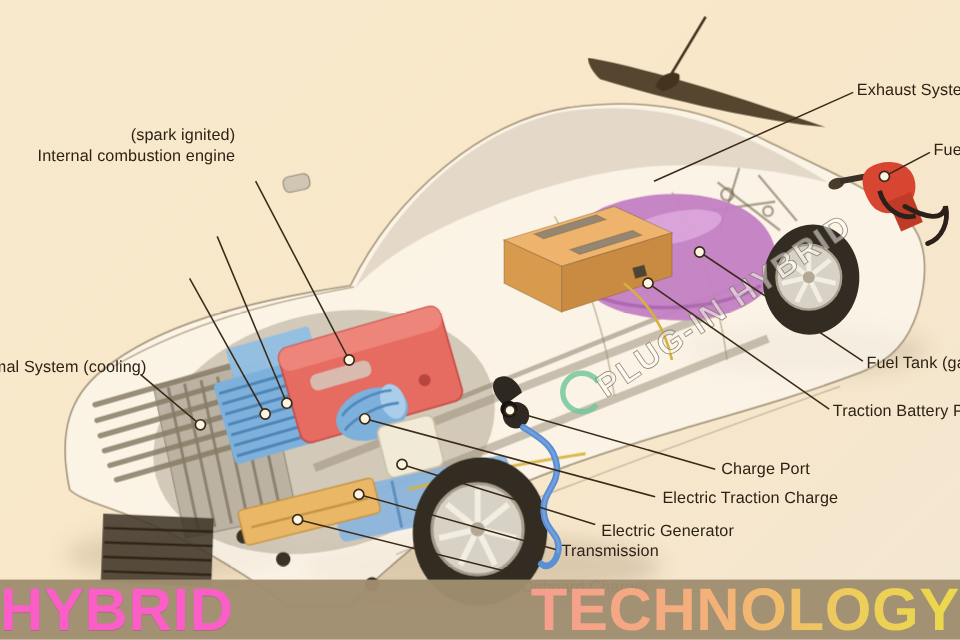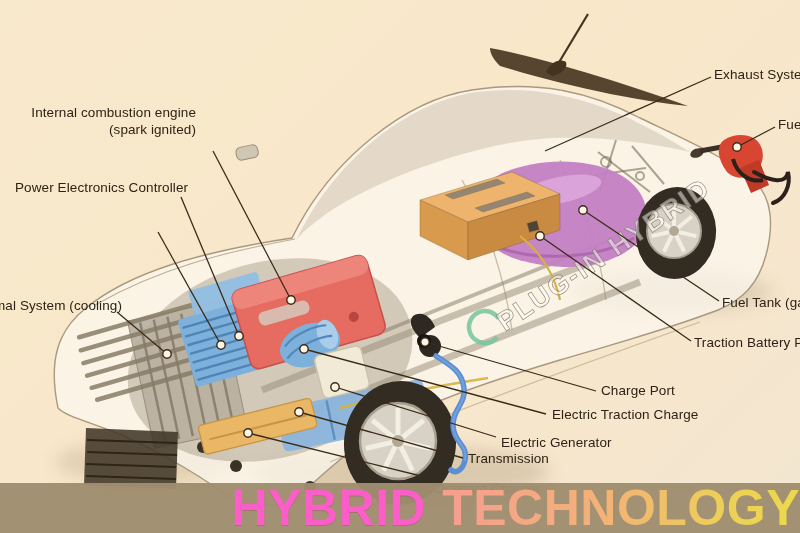--- a/index.html
+++ b/index.html
@@ -10,21 +10,21 @@
   }
   .stage svg{position:absolute;left:0;top:0;z-index:1;}
   .lbl{
     position:absolute;z-index:5;font-size:13.5px;line-height:17px;
     color:#2d2215;white-space:nowrap;letter-spacing:.1px;
   }
   .lbl.two{text-align:right;}
   .band{
     position:absolute;left:0;right:0;top:483px;height:50px;z-index:20;
     background:rgba(160,141,111,.97);
-    display:flex;justify-content:flex-end;align-items:flex-start;gap:16px;
+    display:flex;justify-content:space-between;align-items:flex-start;gap:16px;
   }
   .band span{
     font-weight:800;font-size:50px;line-height:50px;letter-spacing:.5px;
     font-family:"Liberation Sans","DejaVu Sans",sans-serif;
   }
   .word-hybrid{color:#fb5ec7;text-shadow:0 1px 0 rgba(150,30,110,.25);}
   .word-engine{color:#f79d96;text-shadow:0 1px 0 rgba(160,70,60,.2);}
   .word-technology{
     background:linear-gradient(90deg,#f79d90 0%,#f3b277 45%,#eccf58 78%,#ecd94b 100%);
     -webkit-background-clip:text;background-clip:text;color:transparent;
@@ -266,24 +266,23 @@
       <circle cx="540" cy="236" r="4.2"></circle>
         <circle cx="425" cy="342" r="4.2"></circle>
       <circle cx="304" cy="349" r="4.2"></circle>
         <circle cx="335" cy="387" r="4.2"></circle>
       <circle cx="299" cy="412" r="4.2"></circle>
         <circle cx="248" cy="433" r="4.2"></circle>
     </g>
   </svg>
 
   <div class="lbl two" style="right:604px;top:104px">
+    <div>(spark ignited)</div>
     <div>Internal combustion engine</div>
-    <div>(spark ignited)</div>
   </div>
-  <div class="lbl" style="left:15px;top:179px">Power Electronics Controller</div>
   <div class="lbl" style="left:-6px;top:297px">mal System (cooling)</div>
   <div class="lbl" style="left:714px;top:66px">Exhaust System</div>
   <div class="lbl" style="left:778px;top:116px">Fuel</div>
   <div class="lbl" style="left:722px;top:294px">Fuel Tank (gaso</div>
   <div class="lbl" style="left:694px;top:334px">Traction Battery Pac</div>
   <div class="lbl" style="left:601px;top:382px">Charge Port</div>
   <div class="lbl" style="left:552px;top:406px">Electric Traction Charge</div>
   <div class="lbl" style="left:501px;top:434px">Electric Generator</div>
   <div class="lbl" style="left:468px;top:450px">Transmission</div>
   <div class="lbl" style="left:434px;top:480px">Onboard Charger</div>

